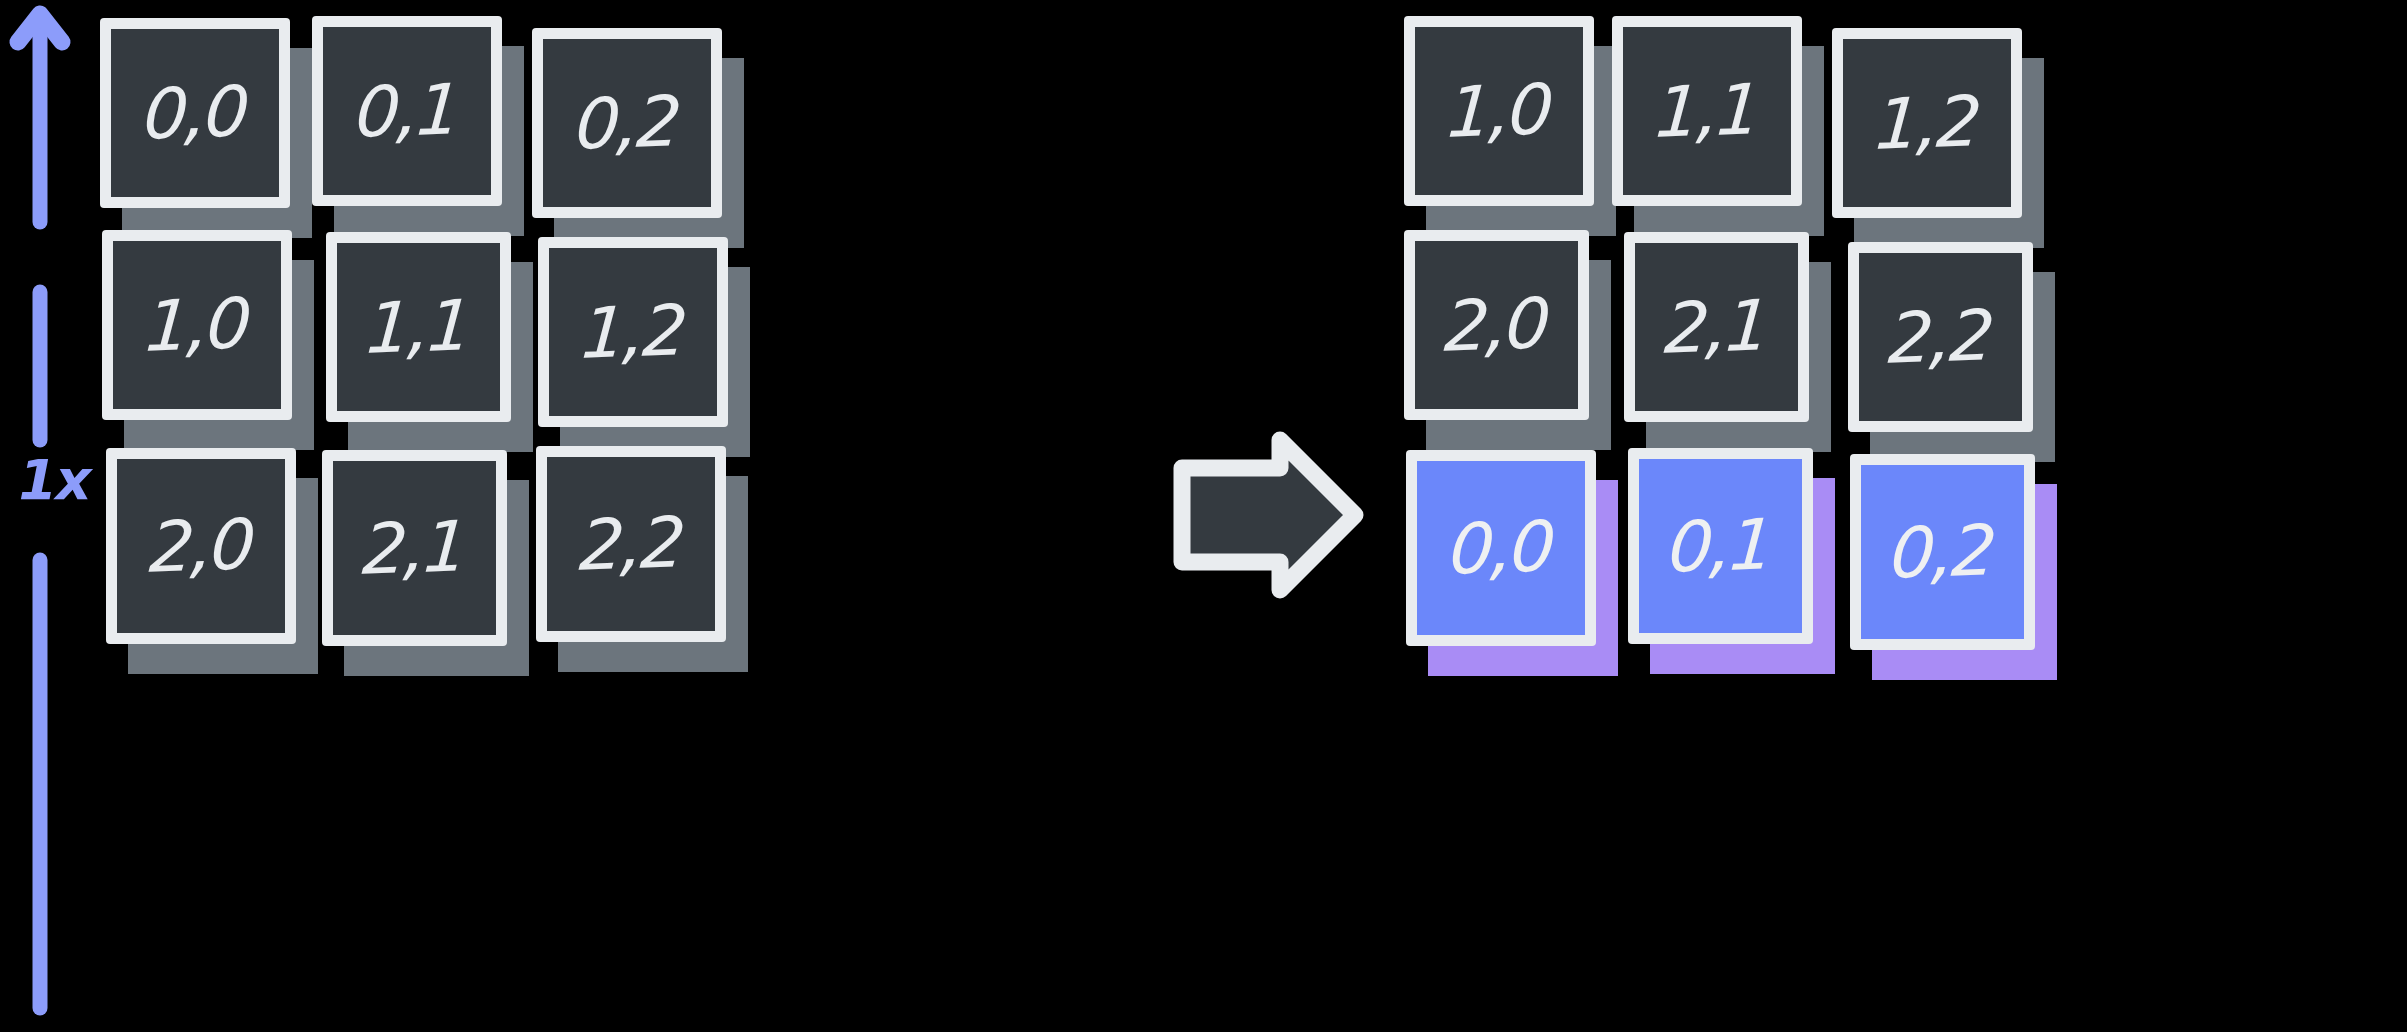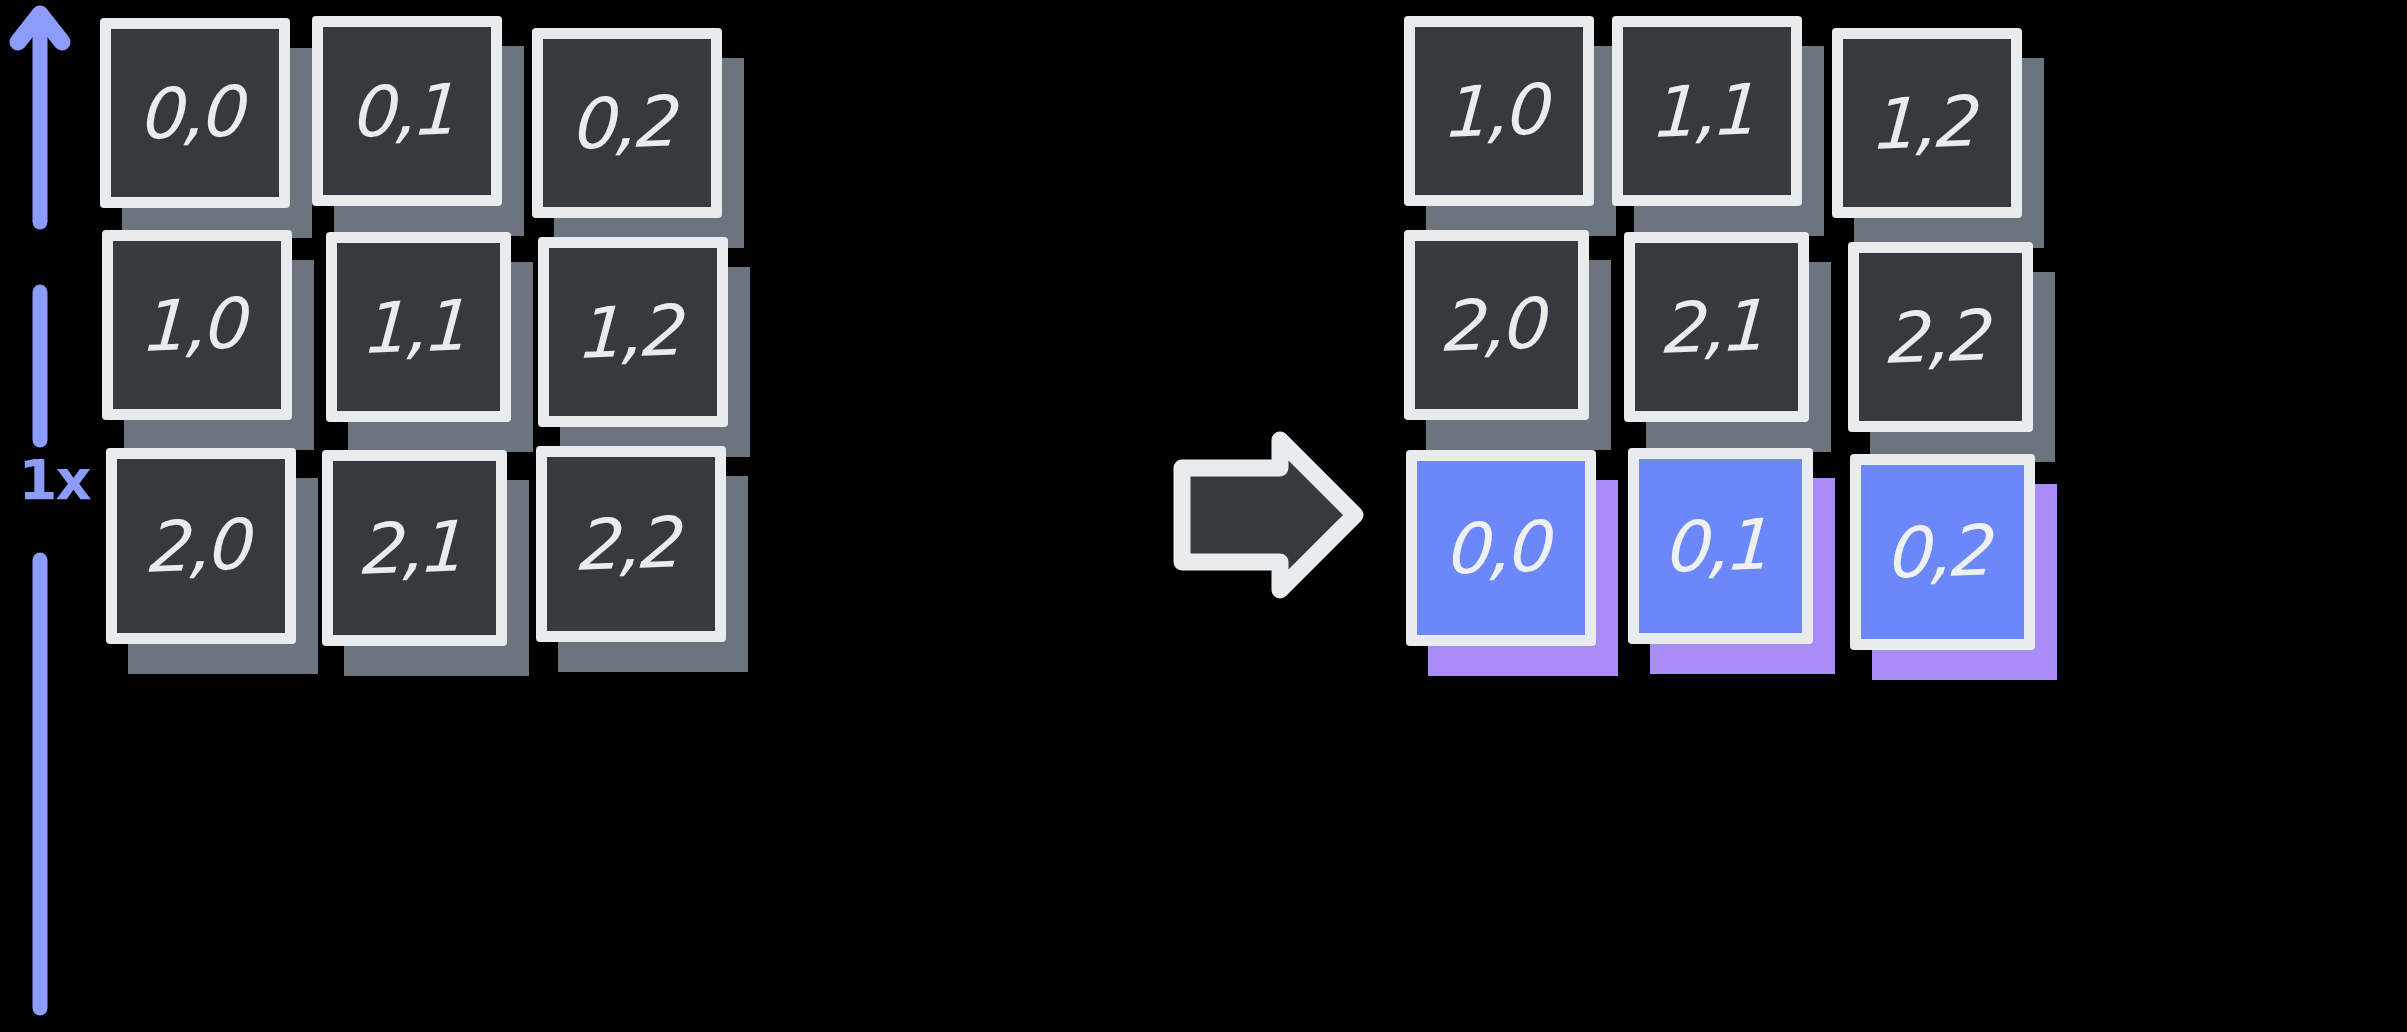--- a/index.html
+++ b/index.html
@@ -34,20 +34,21 @@
   .axis-label {
     position: absolute;
     left: 6px;
     top: 452px;
     width: 96px;
     text-align: center;
     color: #8c9cfa;
     font-family: "DejaVu Sans", sans-serif;
     font-size: 56px;
     font-weight: 700;
+    font-style: italic;
     letter-spacing: -2px;
     line-height: 1;
     user-select: none;
   }
 
   
   .grid {
     position: absolute;
     top: 0;
     height: 1032px;

